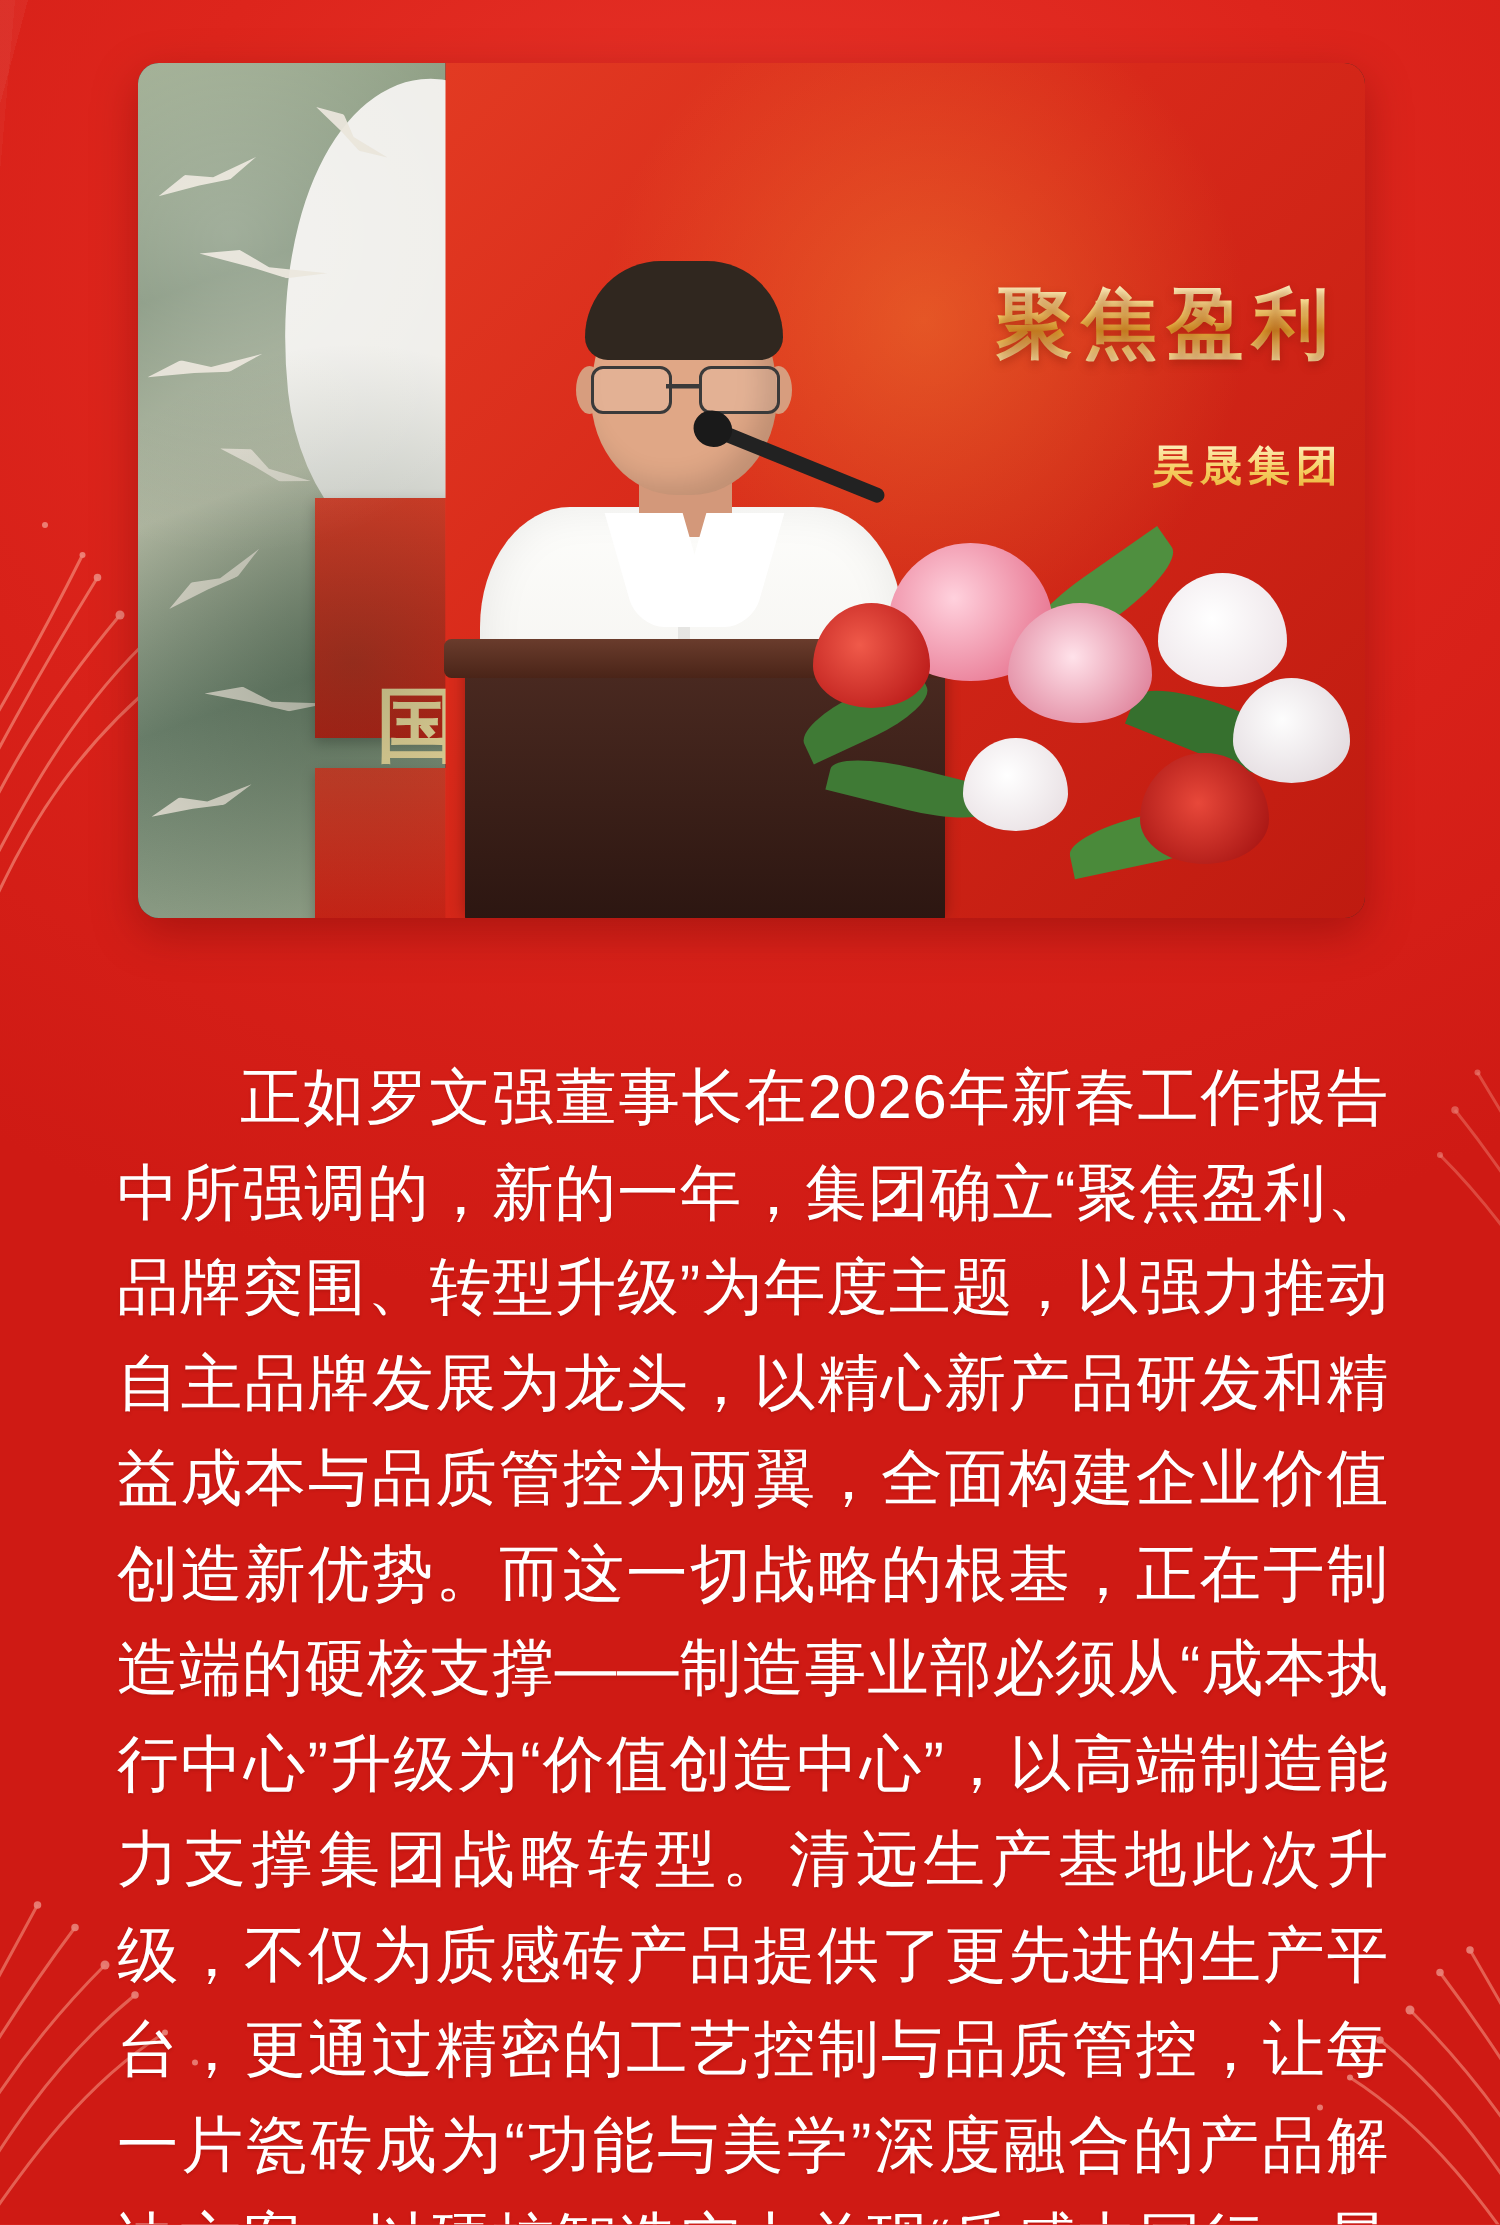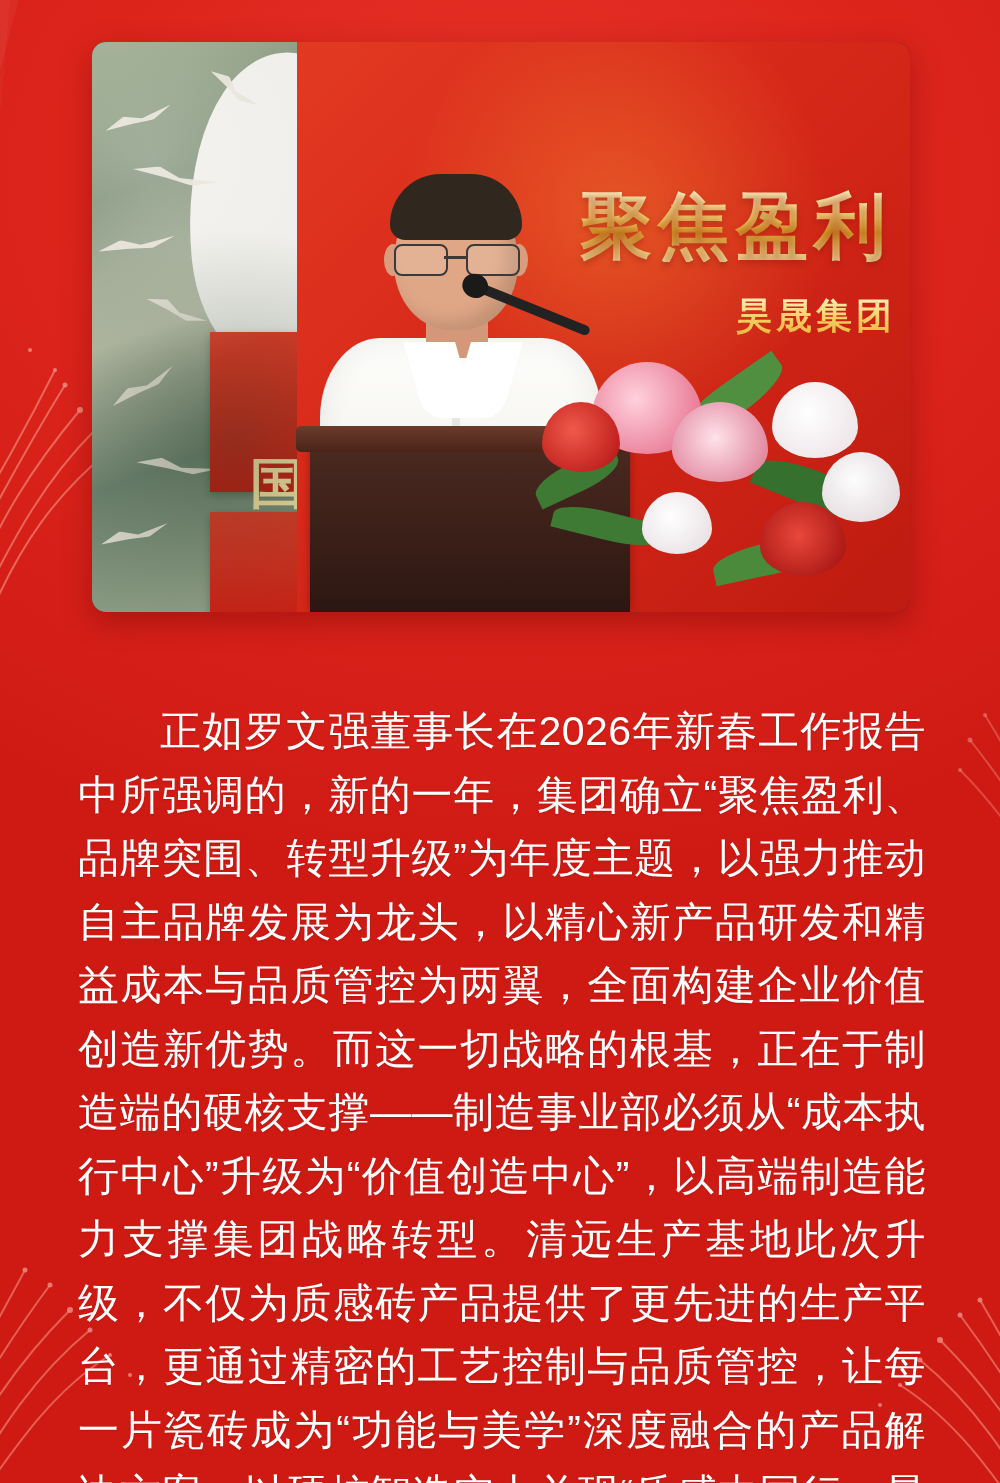--- a/index.html
+++ b/index.html
@@ -104,36 +104,36 @@
     content: "";
     position: absolute;
     left: 12%; top: -15%;
     width: 80%; height: 90%;
     background: radial-gradient(ellipse at center, rgba(255,170,60,0.35), rgba(255,140,40,0) 62%);
   }
   .stage-title {
     position: absolute;
     right: 18px;
     top: 148px;
-    font-size: 72px;
+    font-size: 51px;
     font-weight: 700;
     letter-spacing: 6px;
     line-height: 1;
     background: linear-gradient(180deg, #fff3c4 0%, #f8d36a 40%, #e0a32c 60%, #fbe9a8 100%);
     -webkit-background-clip: text;
     background-clip: text;
     color: transparent;
     text-shadow: 0 3px 6px rgba(120,20,0,0.35);
     white-space: nowrap;
   }
   .stage-sub {
     position: absolute;
     right: 14px;
     top: 250px;
-    font-size: 36px;
+    font-size: 28px;
     font-weight: 700;
     letter-spacing: 4px;
     background: linear-gradient(180deg, #fff6d0 0%, #f6cf62 55%, #e7ad33 100%);
     -webkit-background-clip: text;
     background-clip: text;
     color: transparent;
     white-space: nowrap;
   }
 
   

